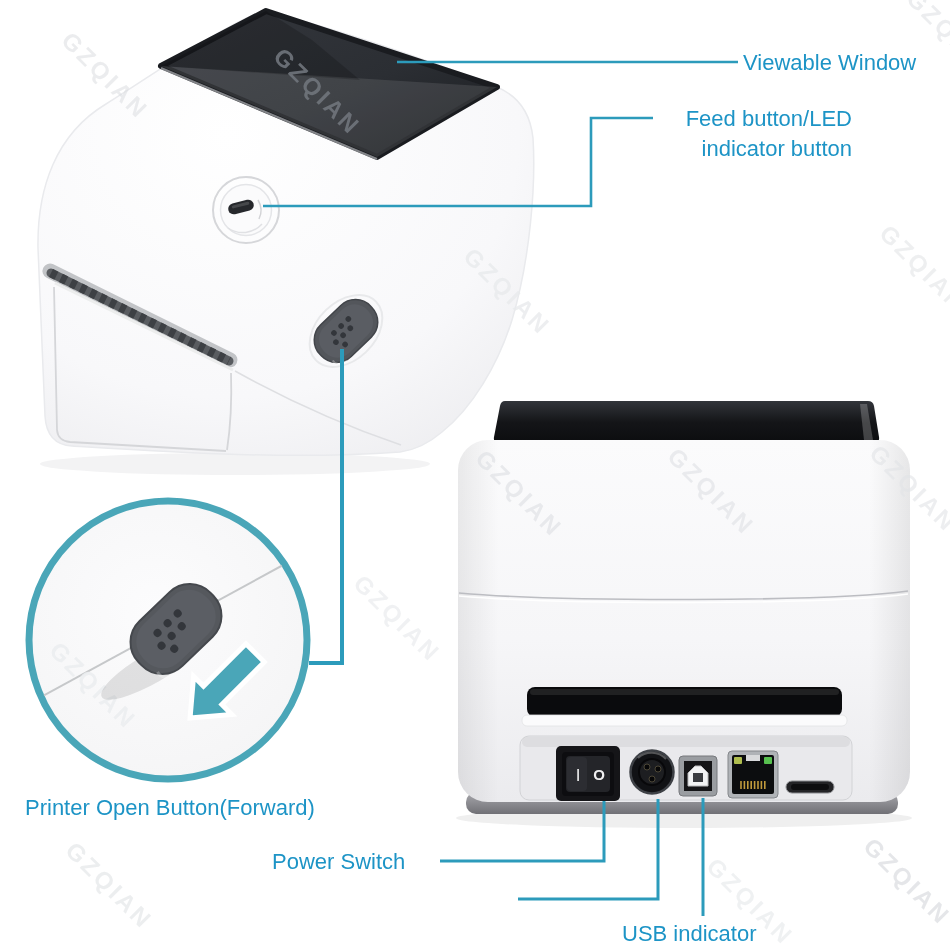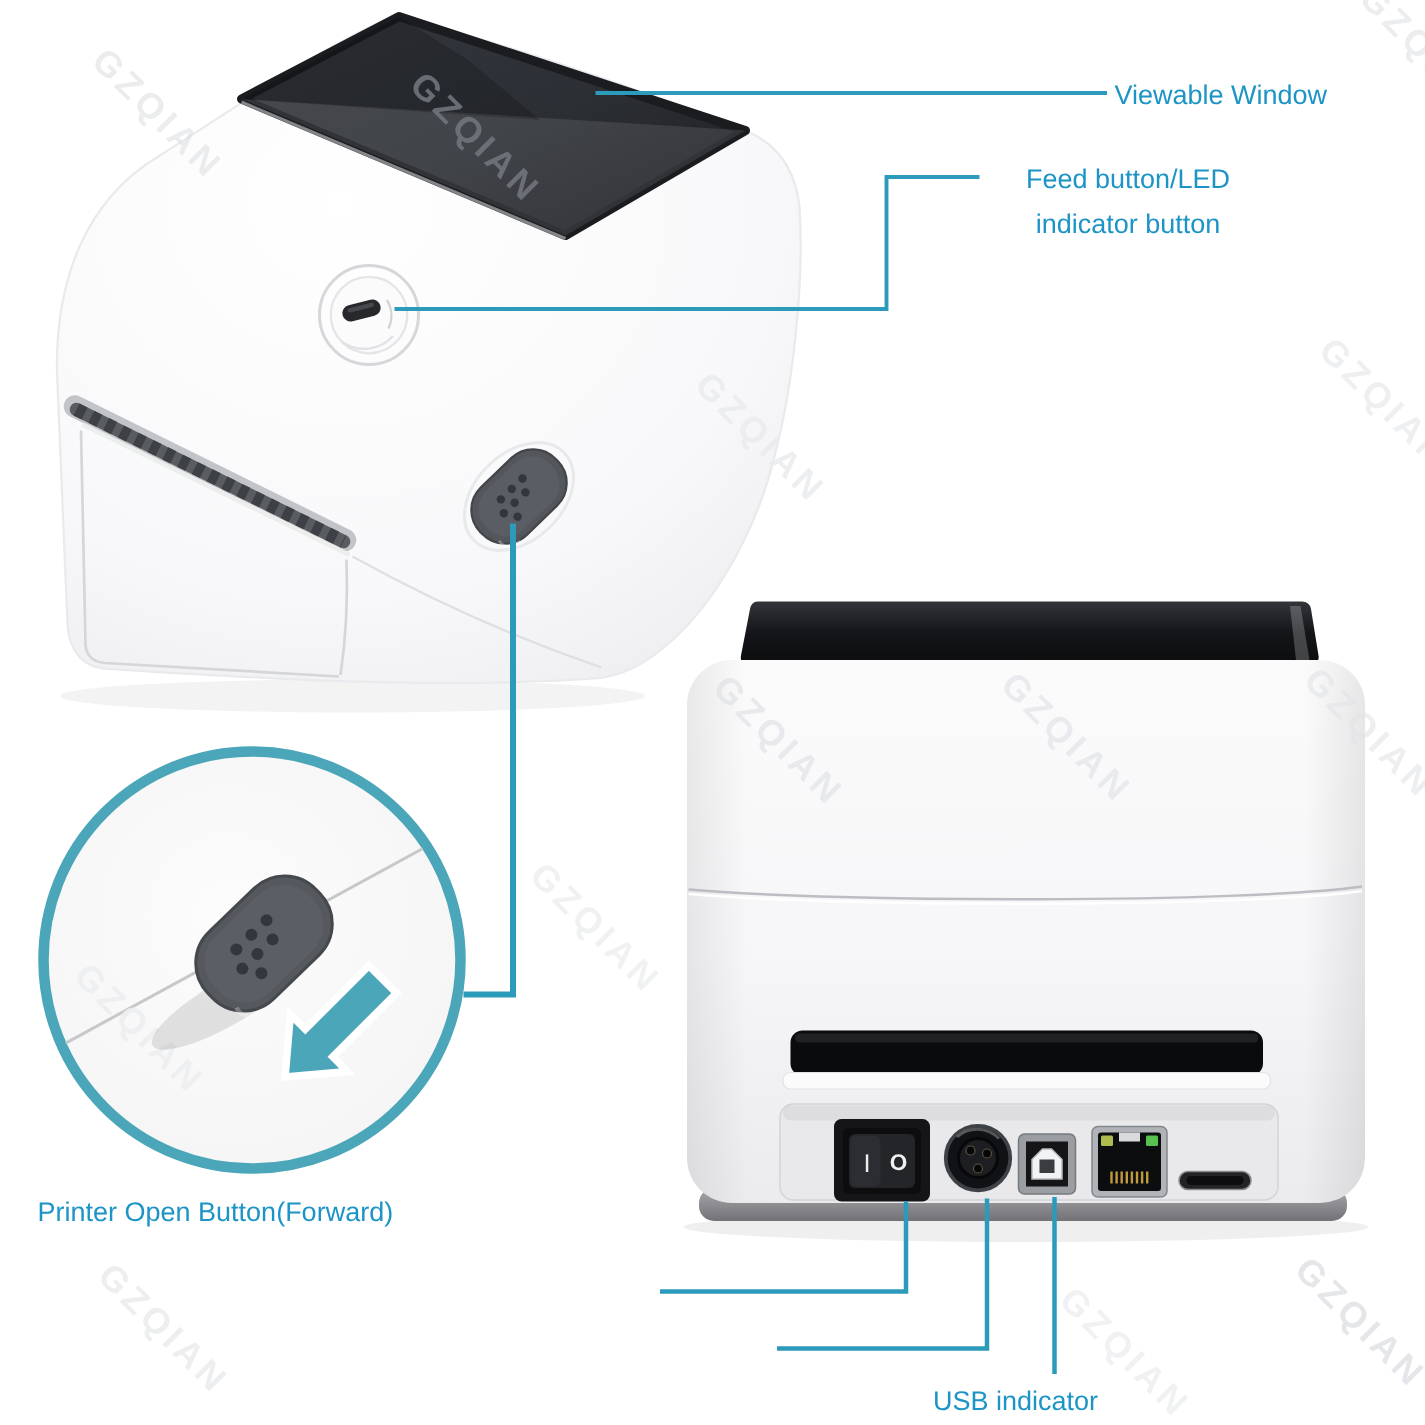--- a/index.html
+++ b/index.html
@@ -3,23 +3,23 @@
 <meta charset="utf-8">
 <style>
   html,body{margin:0;padding:0;background:#fff;}
   .stage{
     position:relative;width:950px;height:950px;background:#ffffff;overflow:hidden;
     font-family:"Liberation Sans",sans-serif;
   }
   .stage svg{position:absolute;left:0;top:0;}
   .lbl{
     position:absolute;color:var(--label-color,#1d94c6);
-    font-size:18px;line-height:30px;white-space:nowrap;
+    font-size:22px;line-height:30px;white-space:nowrap;
   }
-  .lbl.center{text-align:center;}
+  .lbl.center{text-align:right;}
   .leader{fill:none;stroke:var(--leader-color,#2c9bbb);}
   .accent-fill{fill:var(--accent-color,#4aa6b8);}
   .accent-stroke{stroke:var(--accent-color,#4aa6b8);}
   .wm{font-weight:700;font-size:24px;letter-spacing:3px;font-family:"Liberation Sans",sans-serif;}
   text{font-family:"Liberation Sans",sans-serif;}
 </style>
 </head>
 <body>
 
 <div class="stage">
@@ -256,16 +256,17 @@
 
   <div class="lbl" style="left:743px;top:48px;">Viewable Window</div>
 
   <div class="lbl center" style="left:652px;top:104px;width:200px;">
     <div>Feed button/LED</div>
     <div>indicator button</div>
   </div>
 
   <div class="lbl" style="left:25px;top:793px;">Printer Open Button(Forward)</div>
 
+  <div class="lbl" style="left:272px;top:847px;">Power Switch</div>
 
 
   <div class="lbl" style="left:622px;top:919px;">USB indicator</div>
 </div>
 
 </body></html>

